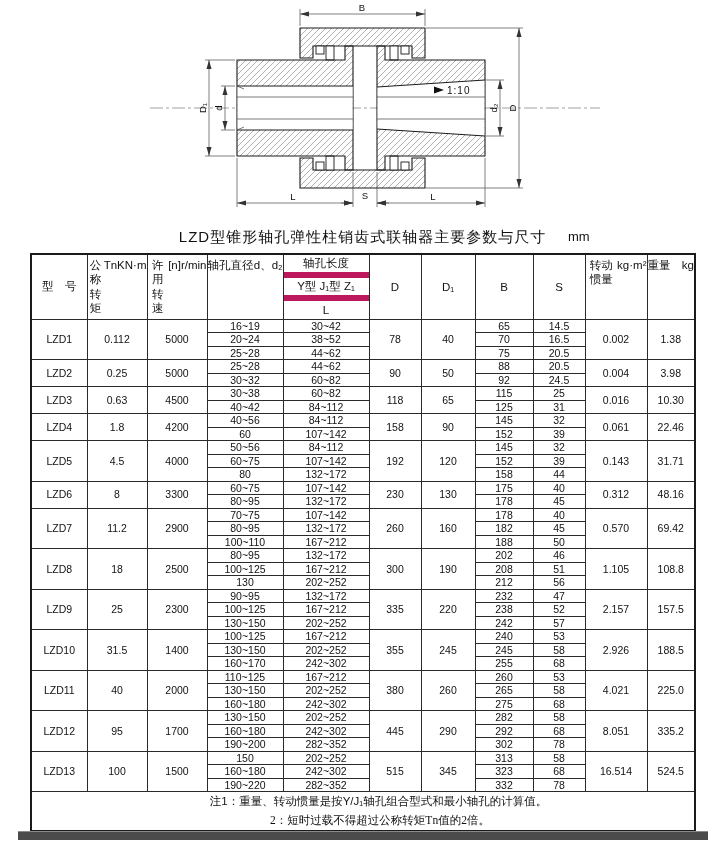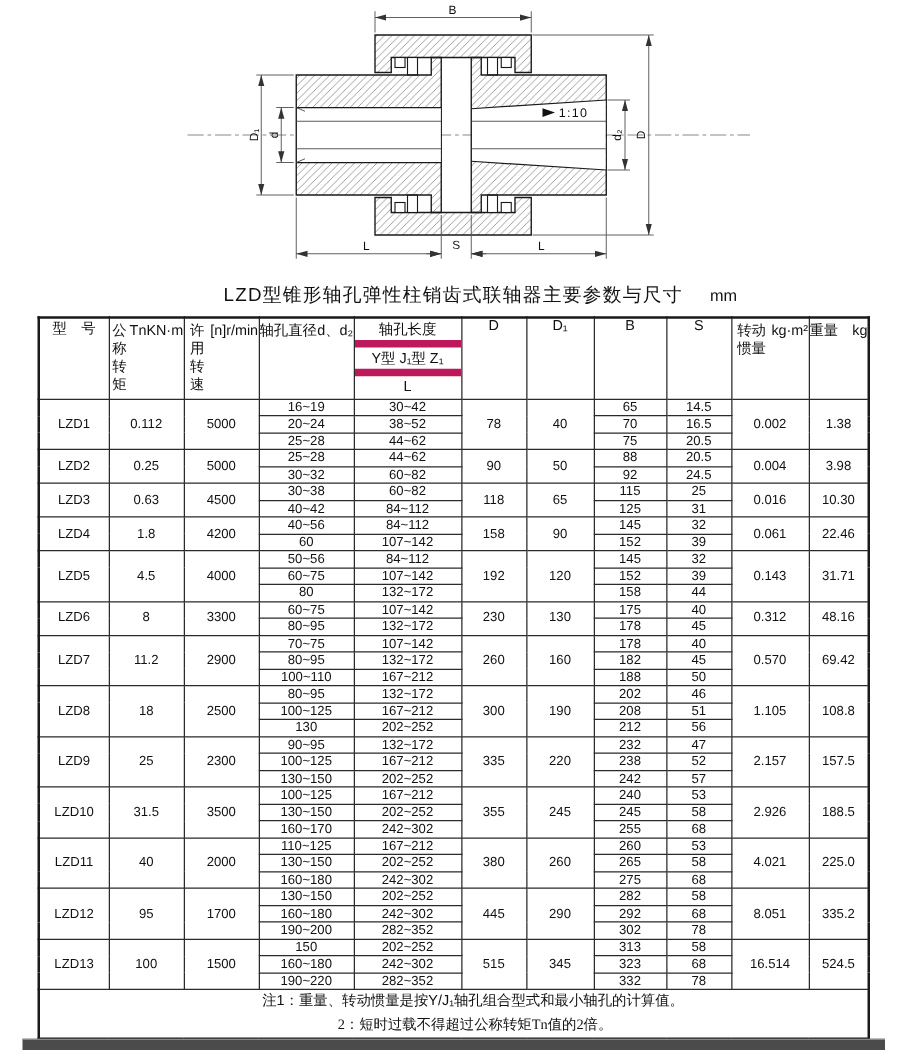--- a/index.html
+++ b/index.html
@@ -20,21 +20,21 @@
   }
   table.spec th,table.spec td{
     border:1px solid #2a2a2a;text-align:center;vertical-align:middle;
     padding:0;font-weight:normal;overflow:hidden;
   }
   thead th{height:54px;font-size:11.5px;}
   tbody td{height:12.5px;font-size:10.5px;line-height:12.5px;white-space:nowrap;}
   .hstack{display:flex;flex-direction:row;justify-content:space-between;
           height:100%;box-sizing:border-box;padding:3px 0;}
   .hstack div{line-height:1.25;}
-  .hcenter{display:flex;align-items:flex-start;justify-content:center;height:100%;}
+  .hcenter{display:flex;align-items:center;justify-content:center;height:100%;}
   .lenstack{display:flex;flex-direction:column;height:100%;}
   .lenstack > div{flex:1;display:flex;align-items:center;justify-content:center;}
   .lenstack > div + div{border-top:6px solid #be185d;}
   tfoot td{height:auto;text-align:left;font-size:11.5px;padding:3px 4px 8px 10px;}
   .note-line{line-height:1.65;margin-left:31px;}
   .note-line.second{padding-left:3px;font-family:Liberation Serif, serif;}
   .bottom-bar{position:absolute;left:18px;top:831px;width:690px;height:8px;
               background:#4b4b4b;border-top:1px solid #8a8a8a;}
   svg text{font-family:"Liberation Sans","DejaVu Sans",sans-serif;fill:#111;}
 </style>
@@ -422,21 +422,21 @@
       </tr>
       <tr>
         <td>130~150</td>
         <td>202~252</td>
         <td>242</td>
         <td>57</td>
       </tr>
       <tr>
         <td rowspan="3">LZD10</td>
         <td rowspan="3">31.5</td>
-        <td rowspan="3">3500</td>
+        <td rowspan="3">1400</td>
         <td>100~125</td>
         <td>167~212</td>
         <td rowspan="3">355</td>
         <td rowspan="3">245</td>
         <td>240</td>
         <td>53</td>
         <td rowspan="3">2.926</td>
         <td rowspan="3">188.5</td>
       </tr>
       <tr>

